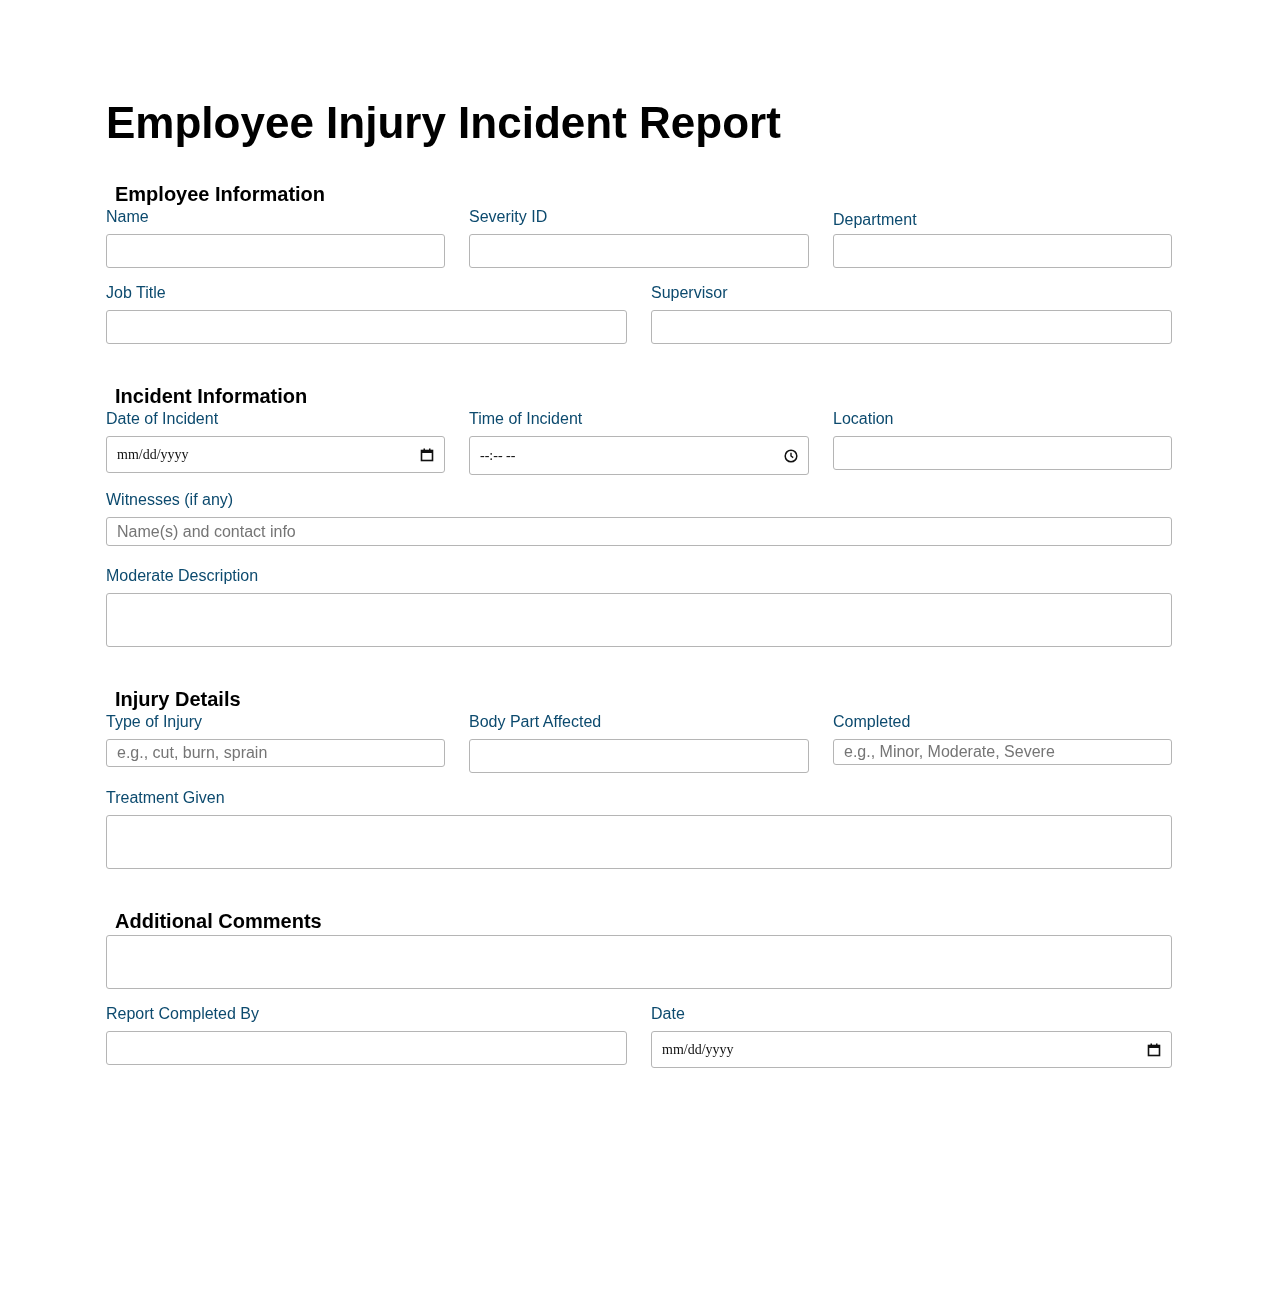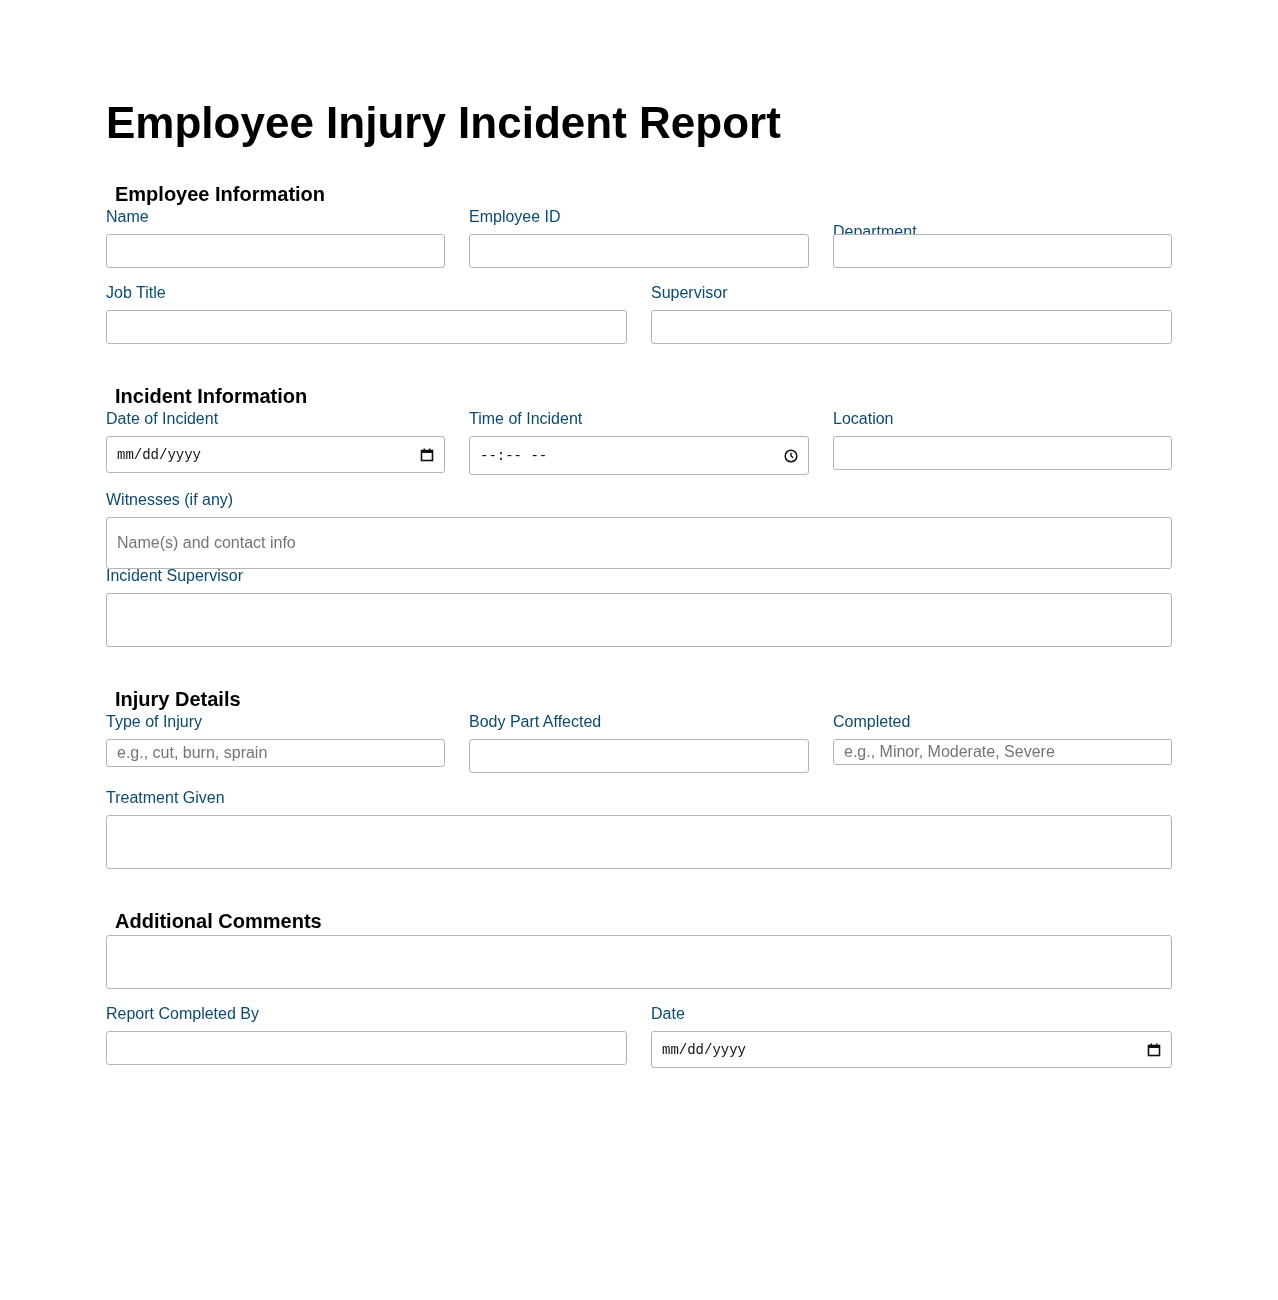--- a/index.html
+++ b/index.html
@@ -21,38 +21,38 @@
   .label {
     position: absolute; font-size: 16px; line-height: 20px; color: #0c4a6e;
   }
   .field {
     position: absolute; box-sizing: border-box;
     border: 1px solid #b5b5b5; border-radius: 3px; background: #fff;
     font-family: "Liberation Sans", sans-serif; font-size: 16px;
     padding: 0 10px; display: flex; align-items: center;
   }
   .field .ph { color: #757575; }
-  .field .mono { font-family: Liberation Mono, monospace; font-size: 14px; color: #111; }
+  .field .mono { font-family: Liberation Serif, serif; font-size: 14px; color: #111; }
   .field .icon { margin-left: auto; display: flex; align-items: center; }
 </style>
 </head>
 <body>
 
 <div class="page">
   <h1>Employee Injury Incident Report</h1>
 
   <h2 class="section-title" style="top:173px">Employee Information</h2>
 
   <div class="label" style="left:0;top:207px">Name</div>
   <div class="field" style="left:0;top:234px;width:339px;height:34px"></div>
 
-  <div class="label" style="left:363px;top:207px">Employee ID</div>
+  <div class="label" style="left:363px;top:207px">Severity ID</div>
   <div class="field" style="left:363px;top:234px;width:340px;height:34px"></div>
 
-  <div class="label" style="left:727px;top:222px">Department</div>
+  <div class="label" style="left:727px;top:210px">Department</div>
   <div class="field" style="left:727px;top:234px;width:339px;height:34px"></div>
 
   <div class="label" style="left:0;top:283px">Job Title</div>
   <div class="field" style="left:0;top:310px;width:521px;height:34px"></div>
 
   <div class="label" style="left:545px;top:283px">Supervisor</div>
   <div class="field" style="left:545px;top:310px;width:521px;height:34px"></div>
 
   <h2 class="section-title" style="top:375px">Incident Information</h2>
 
@@ -77,25 +77,25 @@
           <circle cx="7" cy="7" r="5.8" fill="none" stroke="#111" stroke-width="1.5"></circle>
           <path d="M7 3.8V7l2.2 1.6" fill="none" stroke="#111" stroke-width="1.4"></path>
         </svg>
     </span>
   </div>
 
   <div class="label" style="left:727px;top:409px">Location</div>
   <div class="field" style="left:727px;top:436px;width:339px;height:34px"></div>
 
   <div class="label" style="left:0;top:490px">Witnesses (if any)</div>
-  <div class="field" style="left:0;top:517px;width:1066px;height:52px">
+  <div class="field" style="left:0;top:517px;width:1066px;height:29px">
     <span class="ph">Name(s) and contact info</span>
   </div>
 
-  <div class="label" style="left:0;top:566px">Incident Supervisor</div>
+  <div class="label" style="left:0;top:566px">Moderate Description</div>
   <div class="field" style="left:0;top:593px;width:1066px;height:54px"></div>
 
   <h2 class="section-title" style="top:678px">Injury Details</h2>
 
   <div class="label" style="left:0;top:712px">Type of Injury</div>
   <div class="field" style="left:0;top:739px;width:339px;height:28px">
     <span class="ph">e.g., cut, burn, sprain</span>
   </div>
 
   <div class="label" style="left:363px;top:712px">Body Part Affected</div>

